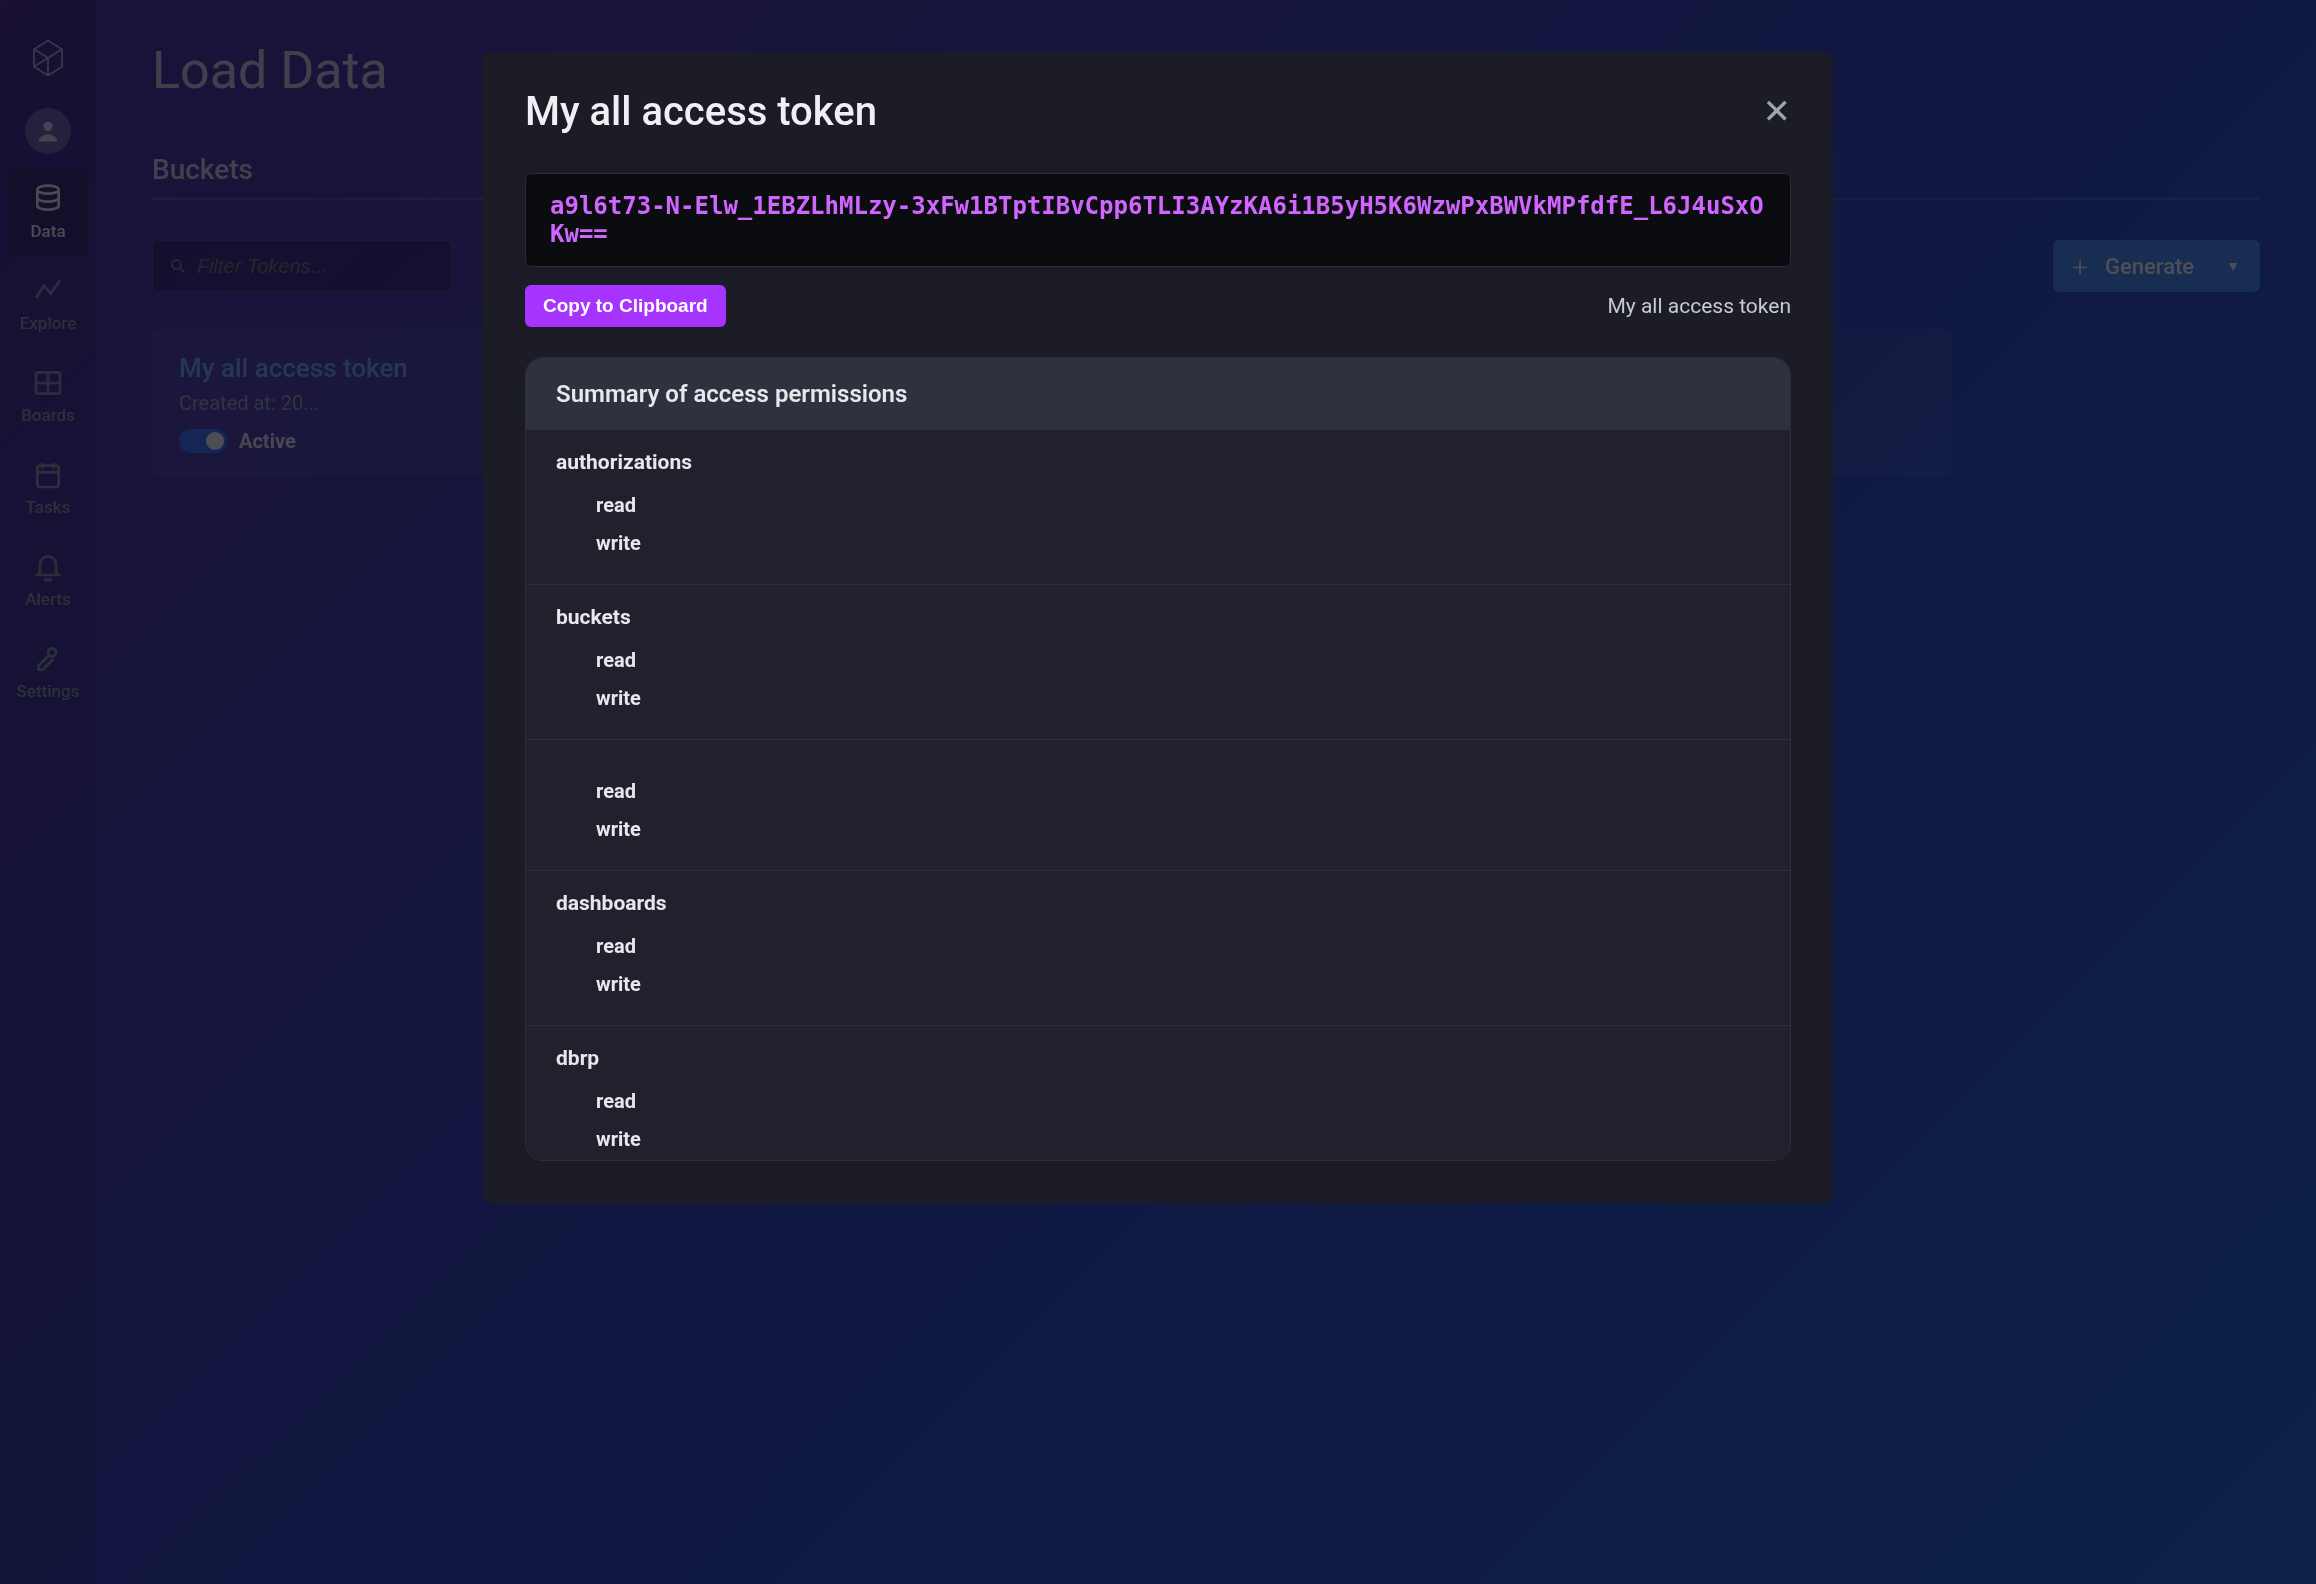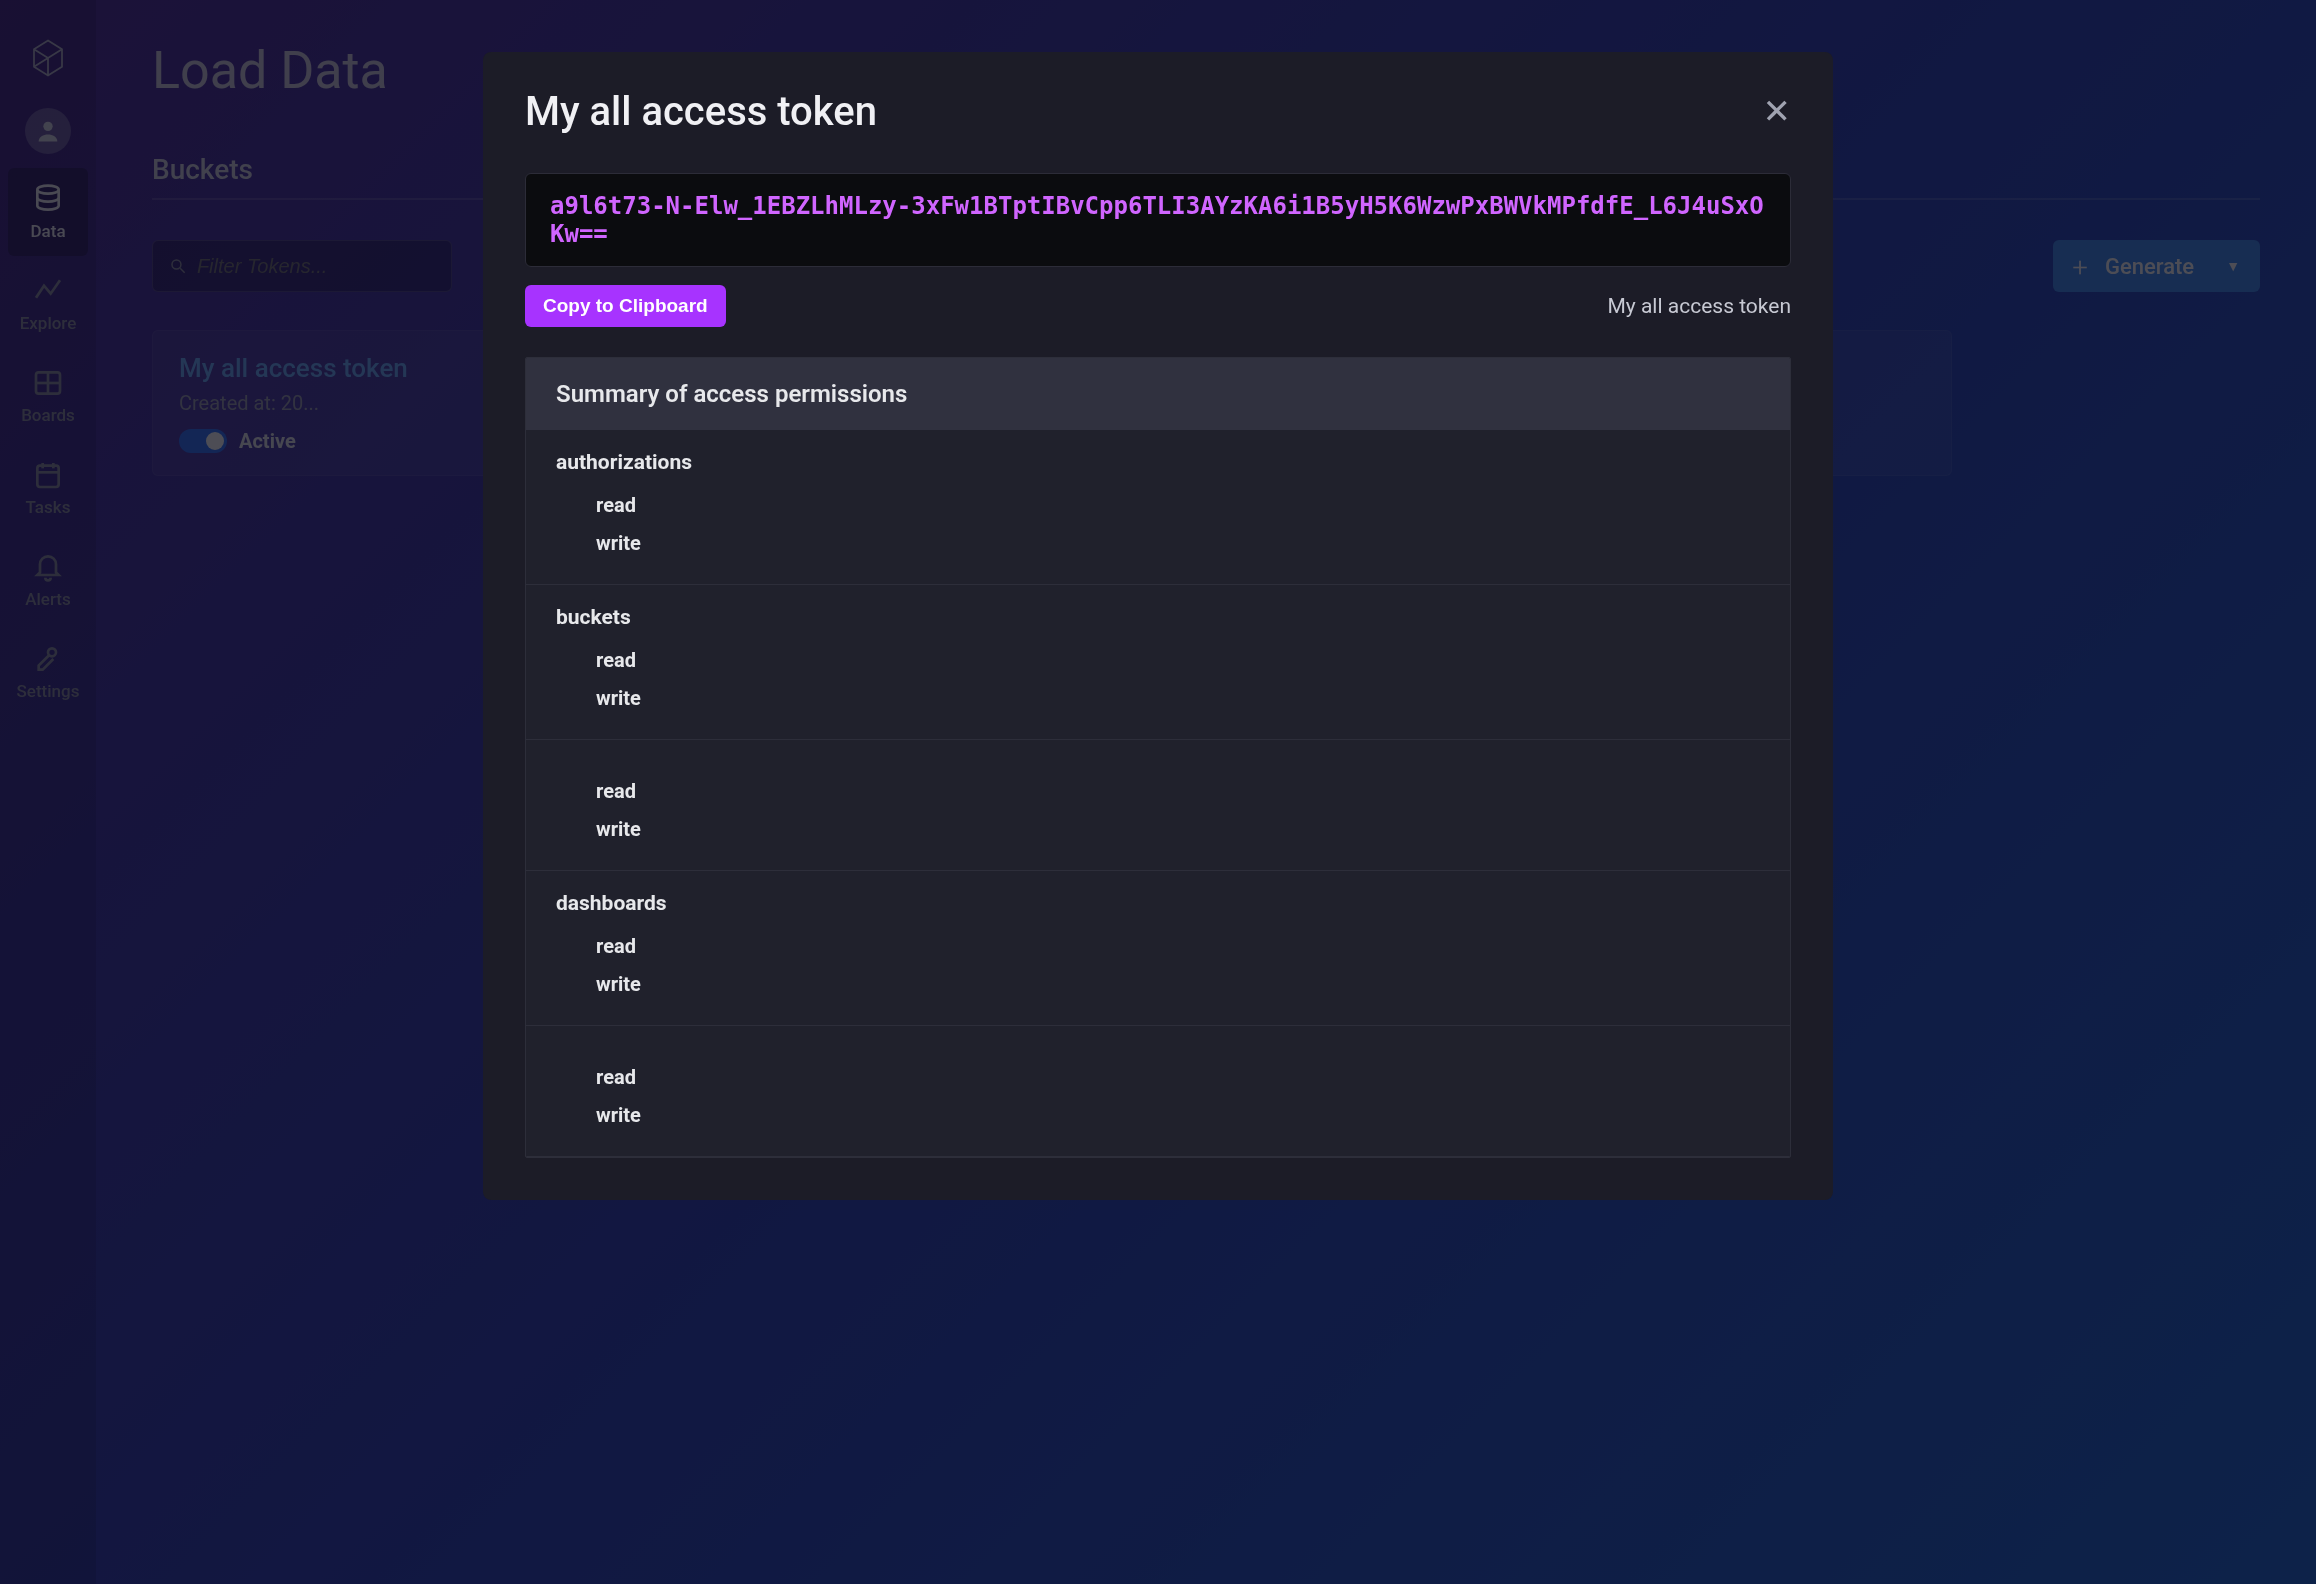--- a/index.html
+++ b/index.html
@@ -100,21 +100,21 @@
   font-size:24px; font-weight:700; color:#d065ff; word-break:break-all;
 }
 
 .copy-row { margin-top:18px; display:flex; align-items:center; }
 .copy-btn {
   background:#a733ff; color:#fff; font-size:19px; font-weight:600;
   border:none; border-radius:6px; padding:10px 18px; cursor:pointer;
 }
 .copy-row .tk-name { margin-left:auto; font-size:21px; color:#c7c9d3; }
 
-.perm-panel { margin-top:30px; border:1px solid #2d2e3a; border-radius:2px; overflow:hidden; }
+.perm-panel { margin-top:30px; border:1px solid #2d2e3a; border-radius:18px; overflow:hidden; }
 .perm-head {
   background:#30313f; padding:22px 30px;
   font-size:24px; font-weight:600; color:#e7e8eb;
 }
 .perm-scroll {
   max-height: 730px; overflow-y:auto; background:#20212c; position:relative;
 }
 .perm-scroll::-webkit-scrollbar { width:8px; }
 .perm-scroll::-webkit-scrollbar-track { background:transparent; }
 .perm-scroll::-webkit-scrollbar-thumb {
@@ -260,20 +260,21 @@
             </div>
           </div>
           <div class="perm-group">
             <div class="perm-group-name">dashboards</div>
             <div class="perm-list">
               <div class="perm-item">read</div>
               <div class="perm-item">write</div>
             </div>
           </div>
           <div class="perm-group">
+            <div class="perm-group-name">dbrp</div>
             <div class="perm-list">
               <div class="perm-item">read</div>
               <div class="perm-item">write</div>
             </div>
           </div>
         </div>
     </div>
   </div>
 </div>
 

